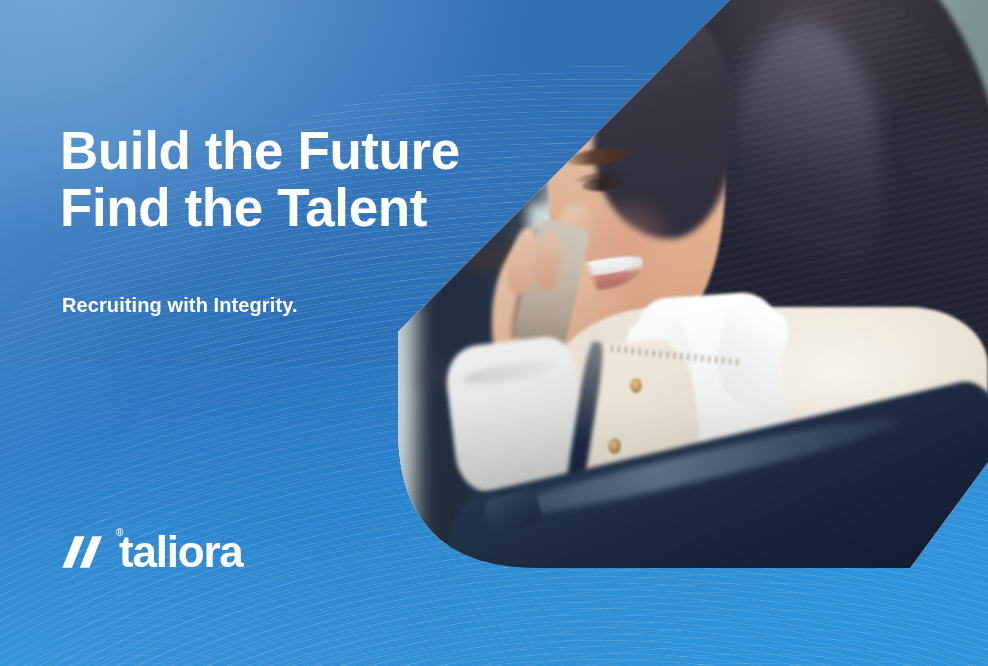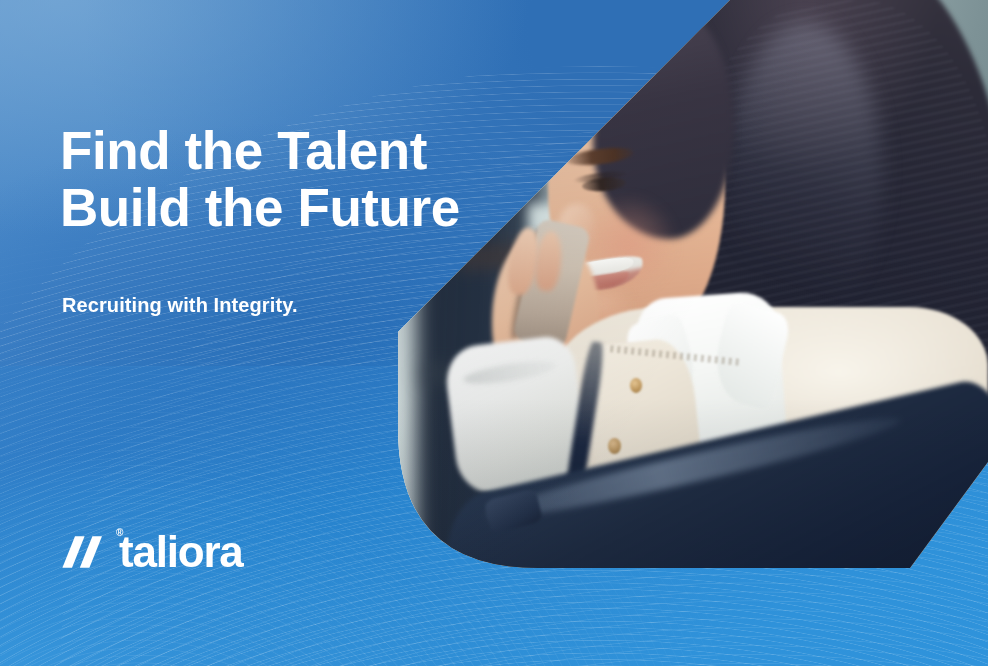--- a/index.html
+++ b/index.html
@@ -664,22 +664,22 @@
       <div class="ph-strap"></div>
       <div class="ph-bag"></div>
       <div class="ph-bag-sheen"></div>
       <div class="ph-buckle"></div>
 
       <div class="photo-shade"></div>
     </div>
   </div>
 
   <h1 class="headline">
+    <span class="hl-line">Build the Future</span>
     <span class="hl-line">Find the Talent</span>
-    <span class="hl-line">Build the Future</span>
   </h1>
 
   <p class="subtitle">Recruiting with Integrity.</p>
 
   <div class="logo">
     <svg class="logo-mark" viewBox="0 0 50 34" aria-hidden="true">
       <path d="M13.0 1.2 L22.6 1.2 L10.0 32.8 L0.4 32.8 Z" fill="#ffffff"></path>
       <path d="M30.4 1.2 L40.0 1.2 L27.4 32.8 L17.8 32.8 Z" fill="#ffffff"></path>
     </svg>
     <span class="logo-reg">®</span>

